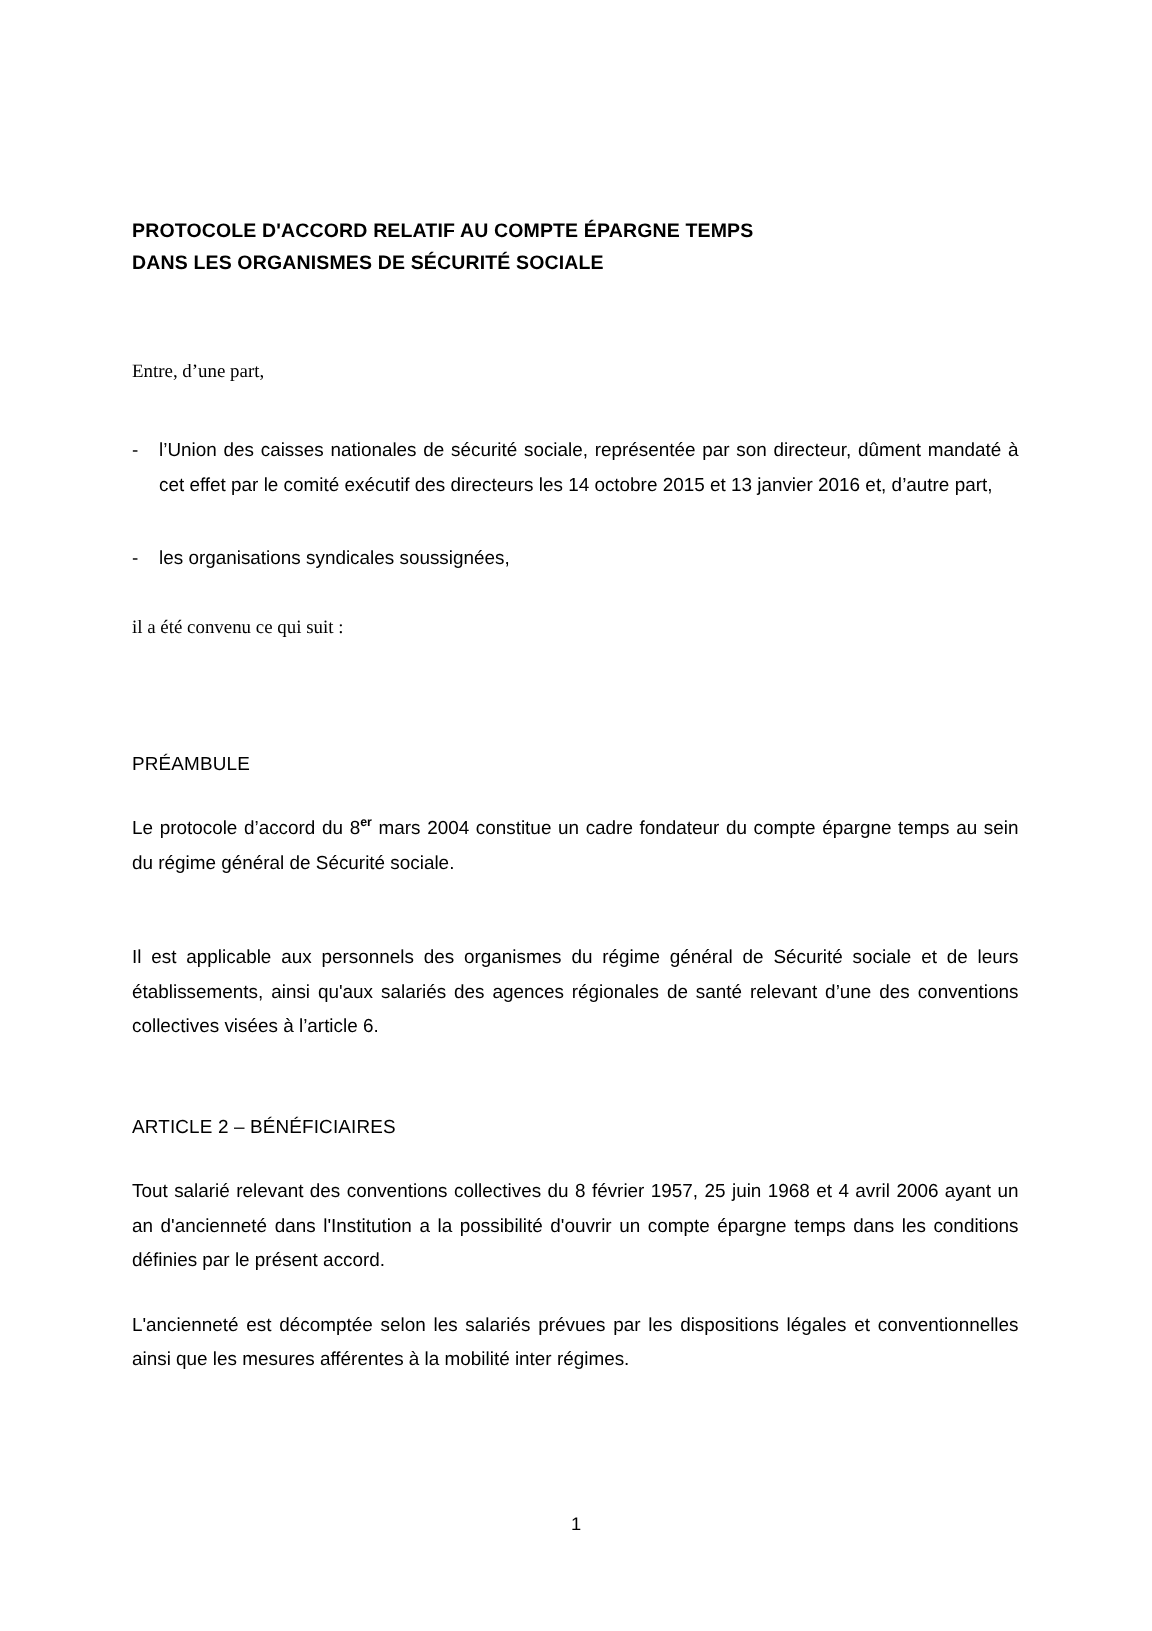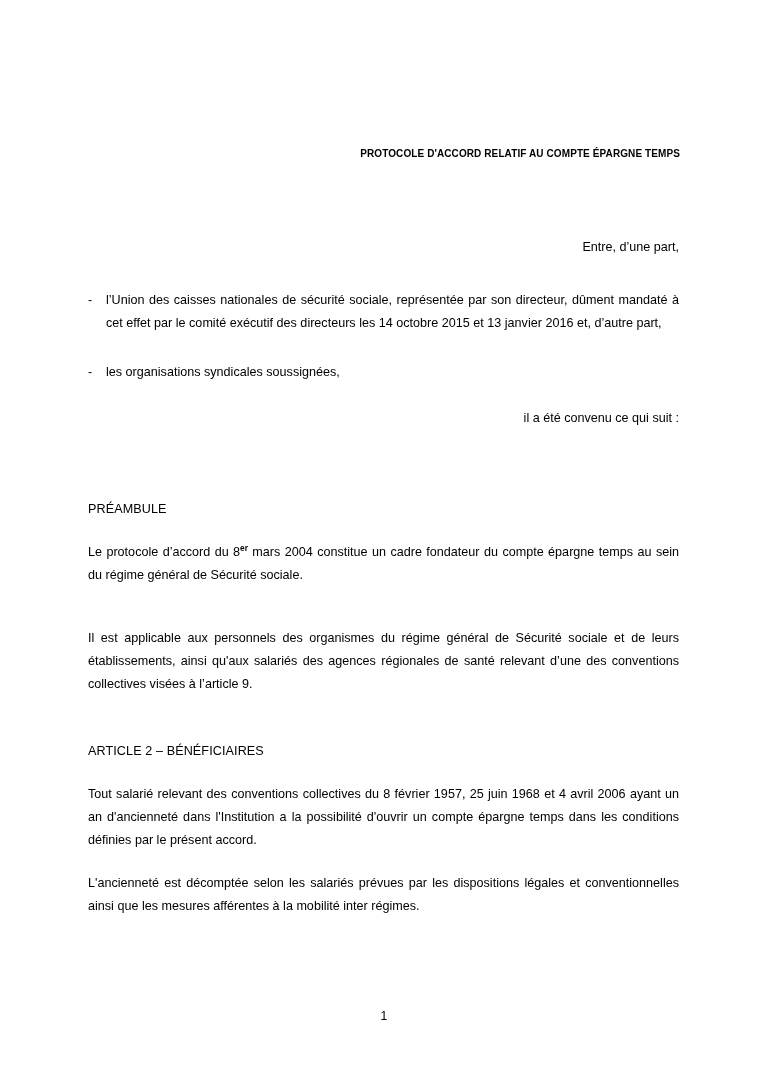--- a/index.html
+++ b/index.html
@@ -24,44 +24,44 @@
     background: #ffffff;
     overflow: hidden;
   }
 
   
   .doc-title {
     position: absolute;
     left: 88px;
     top: 143px;
     width: 592px;
-    text-align: right;
+    text-align: left;
     font-weight: bold;
-    font-size: 10px;
+    font-size: 13px;
     line-height: 21px;
     letter-spacing: 0.1px;
   }
   .doc-title .tline { display: block; white-space: nowrap; }
 
   
   .content {
     position: absolute;
     left: 88px;
     top: 236px;
     width: 591px;
   }
 
   p.para {
     margin: 0;
     font-size: 12.6px;
     line-height: 23px;
     text-align: justify;
     text-justify: inter-word;
   }
-  p.noj { text-align: right; }
+  p.noj { text-align: left; font-family: Liberation Serif, serif; }
   .gap-20 { height: 20px; }
   .gap-23 { height: 23px; }
   .gap-26 { height: 26px; }
   .gap-30 { height: 30px; }
   .gap-44 { height: 44px; }
   .gap-48 { height: 48px; }
 
   
   .dash-item {
     position: relative;
@@ -109,20 +109,21 @@
     color: #000000;
   }
 </style>
 </head>
 <body>
 
 <div class="page">
 
   <div class="doc-title">
     <span class="tline">PROTOCOLE D'ACCORD RELATIF AU COMPTE ÉPARGNE TEMPS</span>
+    <span class="tline">DANS LES ORGANISMES DE SÉCURITÉ SOCIALE</span>
   </div>
 
   <div class="content">
 
     <p class="para noj">Entre, d’une part,</p>
 
     <div class="gap-30"></div>
 
     <div class="dash-item">
       <span class="dash">-</span>
@@ -147,21 +148,21 @@
 
     <div class="gap-20"></div>
 
     <p class="para"><span>Le protocole d’accord du 8</span><sup class="ord">er</sup><span> mars 2004 constitue un cadre fondateur du compte épargne temps au sein du régime général de Sécurité sociale.</span></p>
 
     <div class="gap-20"></div>
 
 
     <div class="gap-20"></div>
 
-    <p class="para">Il est applicable aux personnels des organismes du régime général de Sécurité sociale et de leurs établissements, ainsi qu'aux salariés des agences régionales de santé relevant d’une des conventions collectives visées à l’article 9.</p>
+    <p class="para">Il est applicable aux personnels des organismes du régime général de Sécurité sociale et de leurs établissements, ainsi qu'aux salariés des agences régionales de santé relevant d’une des conventions collectives visées à l’article 6.</p>
 
     <div class="gap-44"></div>
 
     <h2 class="section-heading">ARTICLE 2 – BÉNÉFICIAIRES</h2>
 
     <div class="gap-20"></div>
 
     <p class="para">Tout salarié relevant des conventions collectives du 8 février 1957, 25 juin 1968 et 4 avril 2006 ayant un an d'ancienneté dans l'Institution a la possibilité d'ouvrir un compte épargne temps dans les conditions définies par le présent accord.</p>
 
     <div class="gap-20"></div>

